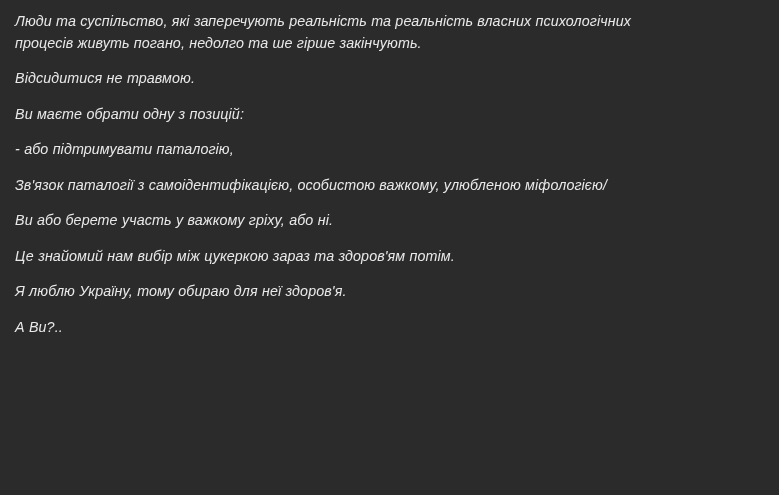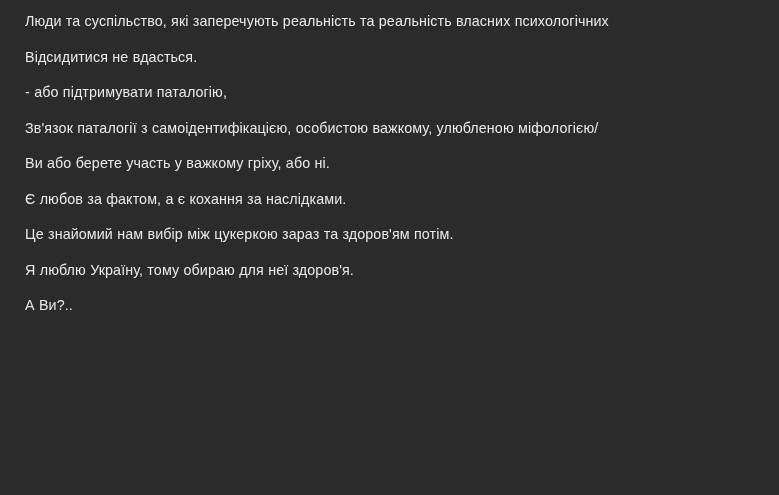--- a/index.html
+++ b/index.html
@@ -12,21 +12,22 @@
     height: 495px;
     overflow: hidden;
     font-family: "Liberation Sans", "DejaVu Sans", sans-serif;
   }
   .post {
     box-sizing: border-box;
     width: 779px;
     height: 487px;
     background: #2b2b2b;
     color: #e8e8e8;
-    padding: 11px 14px 10px 25px;
+    padding: 11px 14px 10px 15px;
+    font-style: italic;
   }
   .para {
     font-size: 14.3px;
     line-height: 21.5px;
     margin: 0 0 14px 0;
     color: #e9e9e9;
     letter-spacing: 0.1px;
     word-spacing: 0.2px;
   }
   .para:last-child {
@@ -36,46 +37,47 @@
     display: block;
   }
 </style>
 </head>
 <body>
 
 <div class="post">
 
   <p class="para">
     <span class="line">Люди та суспільство, які заперечують реальність та реальність власних психологічних</span>
+    <span class="line">процесів живуть погано, недолго та ше гірше закінчують.</span>
   </p>
 
   <p class="para">
-    <span class="line">Відсидитися не вдасться.</span>
+    <span class="line">Відсидитися не травмою.</span>
   </p>
 
+  <p class="para">
+    <span class="line">Ви маєте обрати одну з позицій:</span>
+  </p>
 
   <p class="para">
     <span class="line">- або підтримувати паталогію,</span>
   </p>
 
   <p class="para">
     <span class="line">Зв'язок паталогії з самоідентифікацією, особистою важкому, улюбленою міфологією/</span>
   </p>
 
   <p class="para">
     <span class="line">Ви або берете участь у важкому гріху, або ні.</span>
   </p>
 
 
   <p class="para">
   </p>
 
-  <p class="para">
-    <span class="line">Є любов за фактом, а є кохання за наслідками.</span>
-  </p>
 
   <p class="para">
     <span class="line">Це знайомий нам вибір між цукеркою зараз та здоров'ям потім.</span>
   </p>
 
   <p class="para">
     <span class="line">Я люблю Україну, тому обираю для неї здоров'я.</span>
   </p>
 
   <p class="para">

